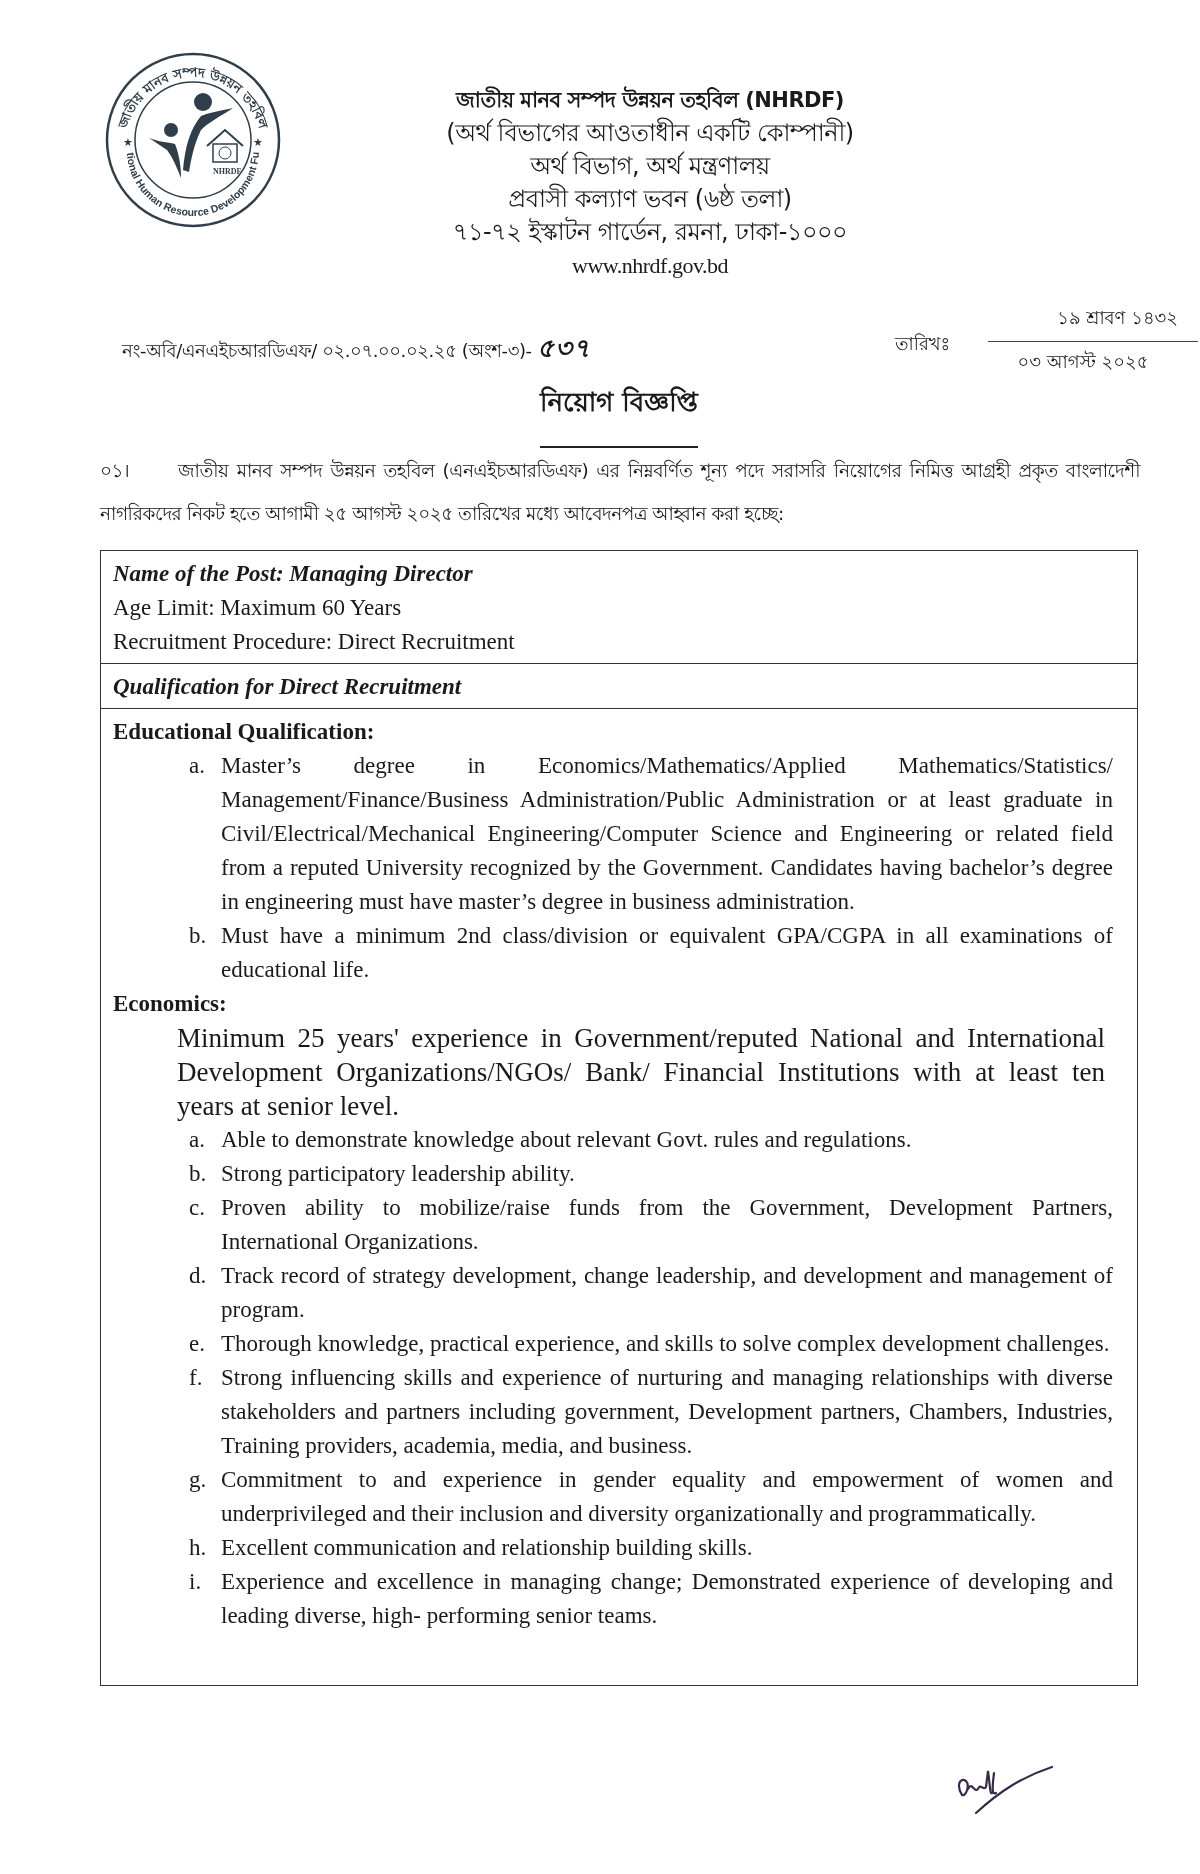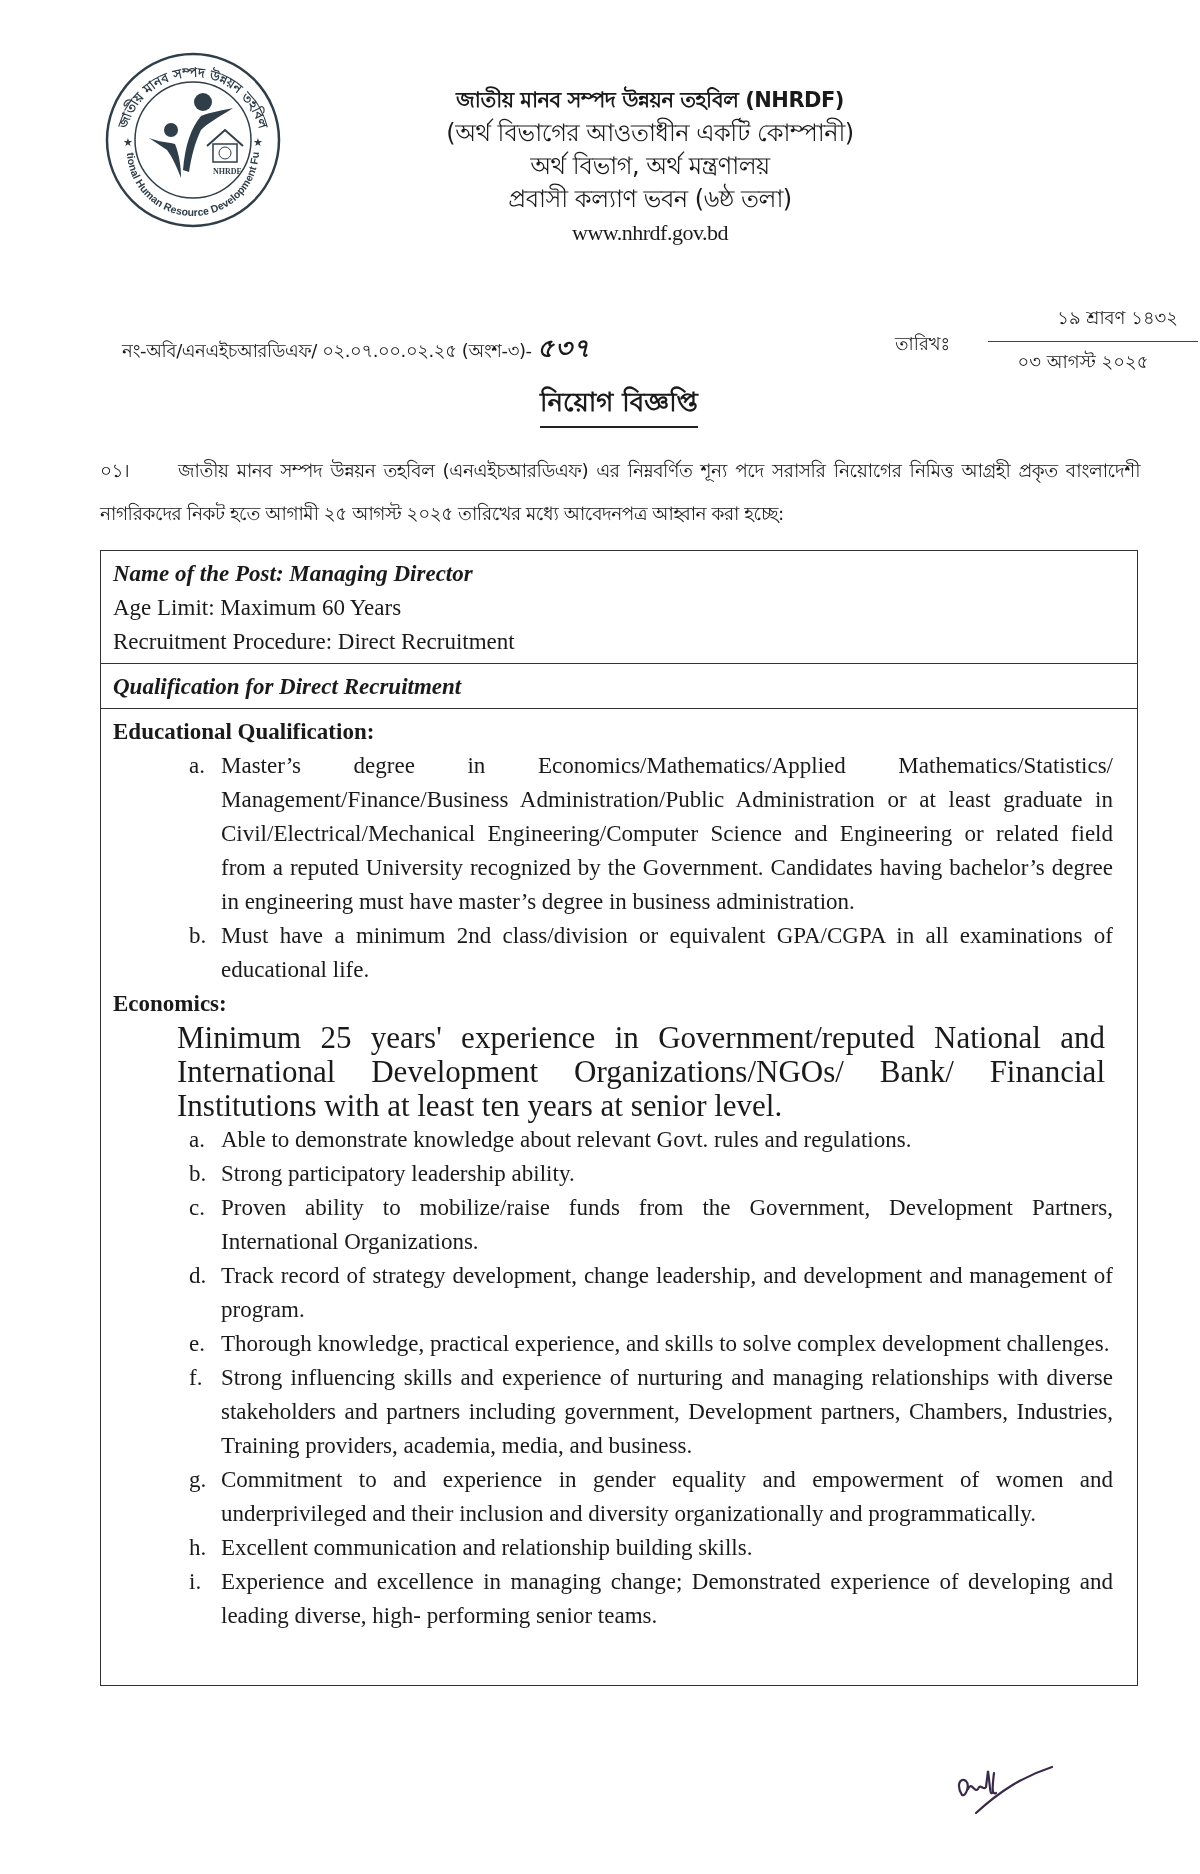--- a/index.html
+++ b/index.html
@@ -14,36 +14,36 @@
   .org-header .line.web { font-family: "Liberation Serif", serif; font-size: 22px; }
 
   .memo { position: absolute; left: 122px; top: 328px; font-family: "DejaVu Sans", sans-serif; font-size: 18px; letter-spacing: -0.4px; }
   .memo .hand { font-family: "DejaVu Serif", serif; font-style: italic; font-weight: bold; font-size: 26px; letter-spacing: 1px; text-align: center; }
 
   .date-label { position: absolute; left: 895px; top: 330px; font-family: "DejaVu Sans", sans-serif; font-size: 18px; }
   .date-block { position: absolute; left: 988px; top: 304px; width: 210px; text-align: center; font-family: "DejaVu Sans", sans-serif; font-size: 18px; }
   .date-block .top { padding-bottom: 6px; border-bottom: 1.5px solid #444; padding-right: 20px; text-align: right; }
   .date-block .bot { padding-top: 6px; padding-right: 20px; }
 
-  .notice-title { position: absolute; left: 540px; top: 382px; font-family: "DejaVu Sans", sans-serif; font-weight: bold; font-size: 26px; border-bottom: 2px solid #222; padding-bottom: 0; }
+  .notice-title { position: absolute; left: 540px; top: 382px; font-family: "DejaVu Sans", sans-serif; font-weight: bold; font-size: 26px; border-bottom: 2px solid #222; padding-bottom: 20px; }
 
   .intro { position: absolute; left: 100px; top: 449px; width: 1040px; font-family: "DejaVu Sans", sans-serif; font-size: 18.5px; line-height: 43px; letter-spacing: -0.5px; text-align: justify; }
   .intro .num { display: inline-block; width: 78px; }
 
   .box { position: absolute; left: 100px; top: 550px; width: 1038px; height: 1136px; border: 1.5px solid #333; }
   .box .sec { border-bottom: 1.5px solid #333; padding: 6px 12px 4px 12px; }
   .box .row { font-size: 23px; line-height: 34px; }
   .box .row.bold { font-weight: bold; font-style: italic; }
   .box .body { padding: 6px 12px 0 12px; }
   .heading { font-weight: bold; font-size: 23px; line-height: 34px; }
   .list { list-style: none; margin-left: 76px; margin-right: 12px; }
   .list li { display: flex; font-size: 23px; line-height: 34px; text-align: justify; }
   .list li .mk { width: 32px; flex: 0 0 32px; }
   .list li .tx { flex: 1; text-align: justify; }
-  .para { margin-left: 64px; margin-right: 20px; font-size: 31px; line-height: 34px; text-align: justify; }
+  .para { margin-left: 64px; margin-right: 20px; font-size: 27px; line-height: 34px; text-align: justify; }
 
   .signature { position: absolute; left: 950px; top: 1755px; width: 110px; height: 70px; }
 </style>
 </head>
 <body>
 
 <div class="logo">
   <svg width="180" height="180" viewBox="0 0 180 180">
     <defs>
       <path id="arcTop" d="M 22 95 A 68 68 0 0 1 158 95"></path>
@@ -70,20 +70,21 @@
     <circle cx="122" cy="103" r="6" fill="none" stroke="#2f3e48" stroke-width="1"></circle>
     <text x="110" y="124" font-size="8" font-weight="bold" fill="#2f3e48" font-family="Liberation Serif, serif">NHRDF</text>
   </svg>
 </div>
 
 <div class="org-header">
   <div class="line name">জাতীয় মানব সম্পদ উন্নয়ন তহবিল (NHRDF)</div>
   <div class="line">(অর্থ বিভাগের আওতাধীন একটি কোম্পানী)</div>
   <div class="line">অর্থ বিভাগ, অর্থ মন্ত্রণালয়</div>
   <div class="line">প্রবাসী কল্যাণ ভবন (৬ষ্ঠ তলা)</div>
+  <div class="line">৭১-৭২ ইস্কাটন গার্ডেন, রমনা, ঢাকা-১০০০</div>
   <div class="line web">www.nhrdf.gov.bd</div>
 </div>
 
 <div class="memo">
   <span>নং-অবি/এনএইচআরডিএফ/ ০২.০৭.০০.০২.২৫ (অংশ-৩)- </span><span class="hand">৫৩৭</span>
 </div>
 
 <div class="date-label">তারিখঃ</div>
 <div class="date-block">
   <div class="top">১৯ শ্রাবণ ১৪৩২</div>

